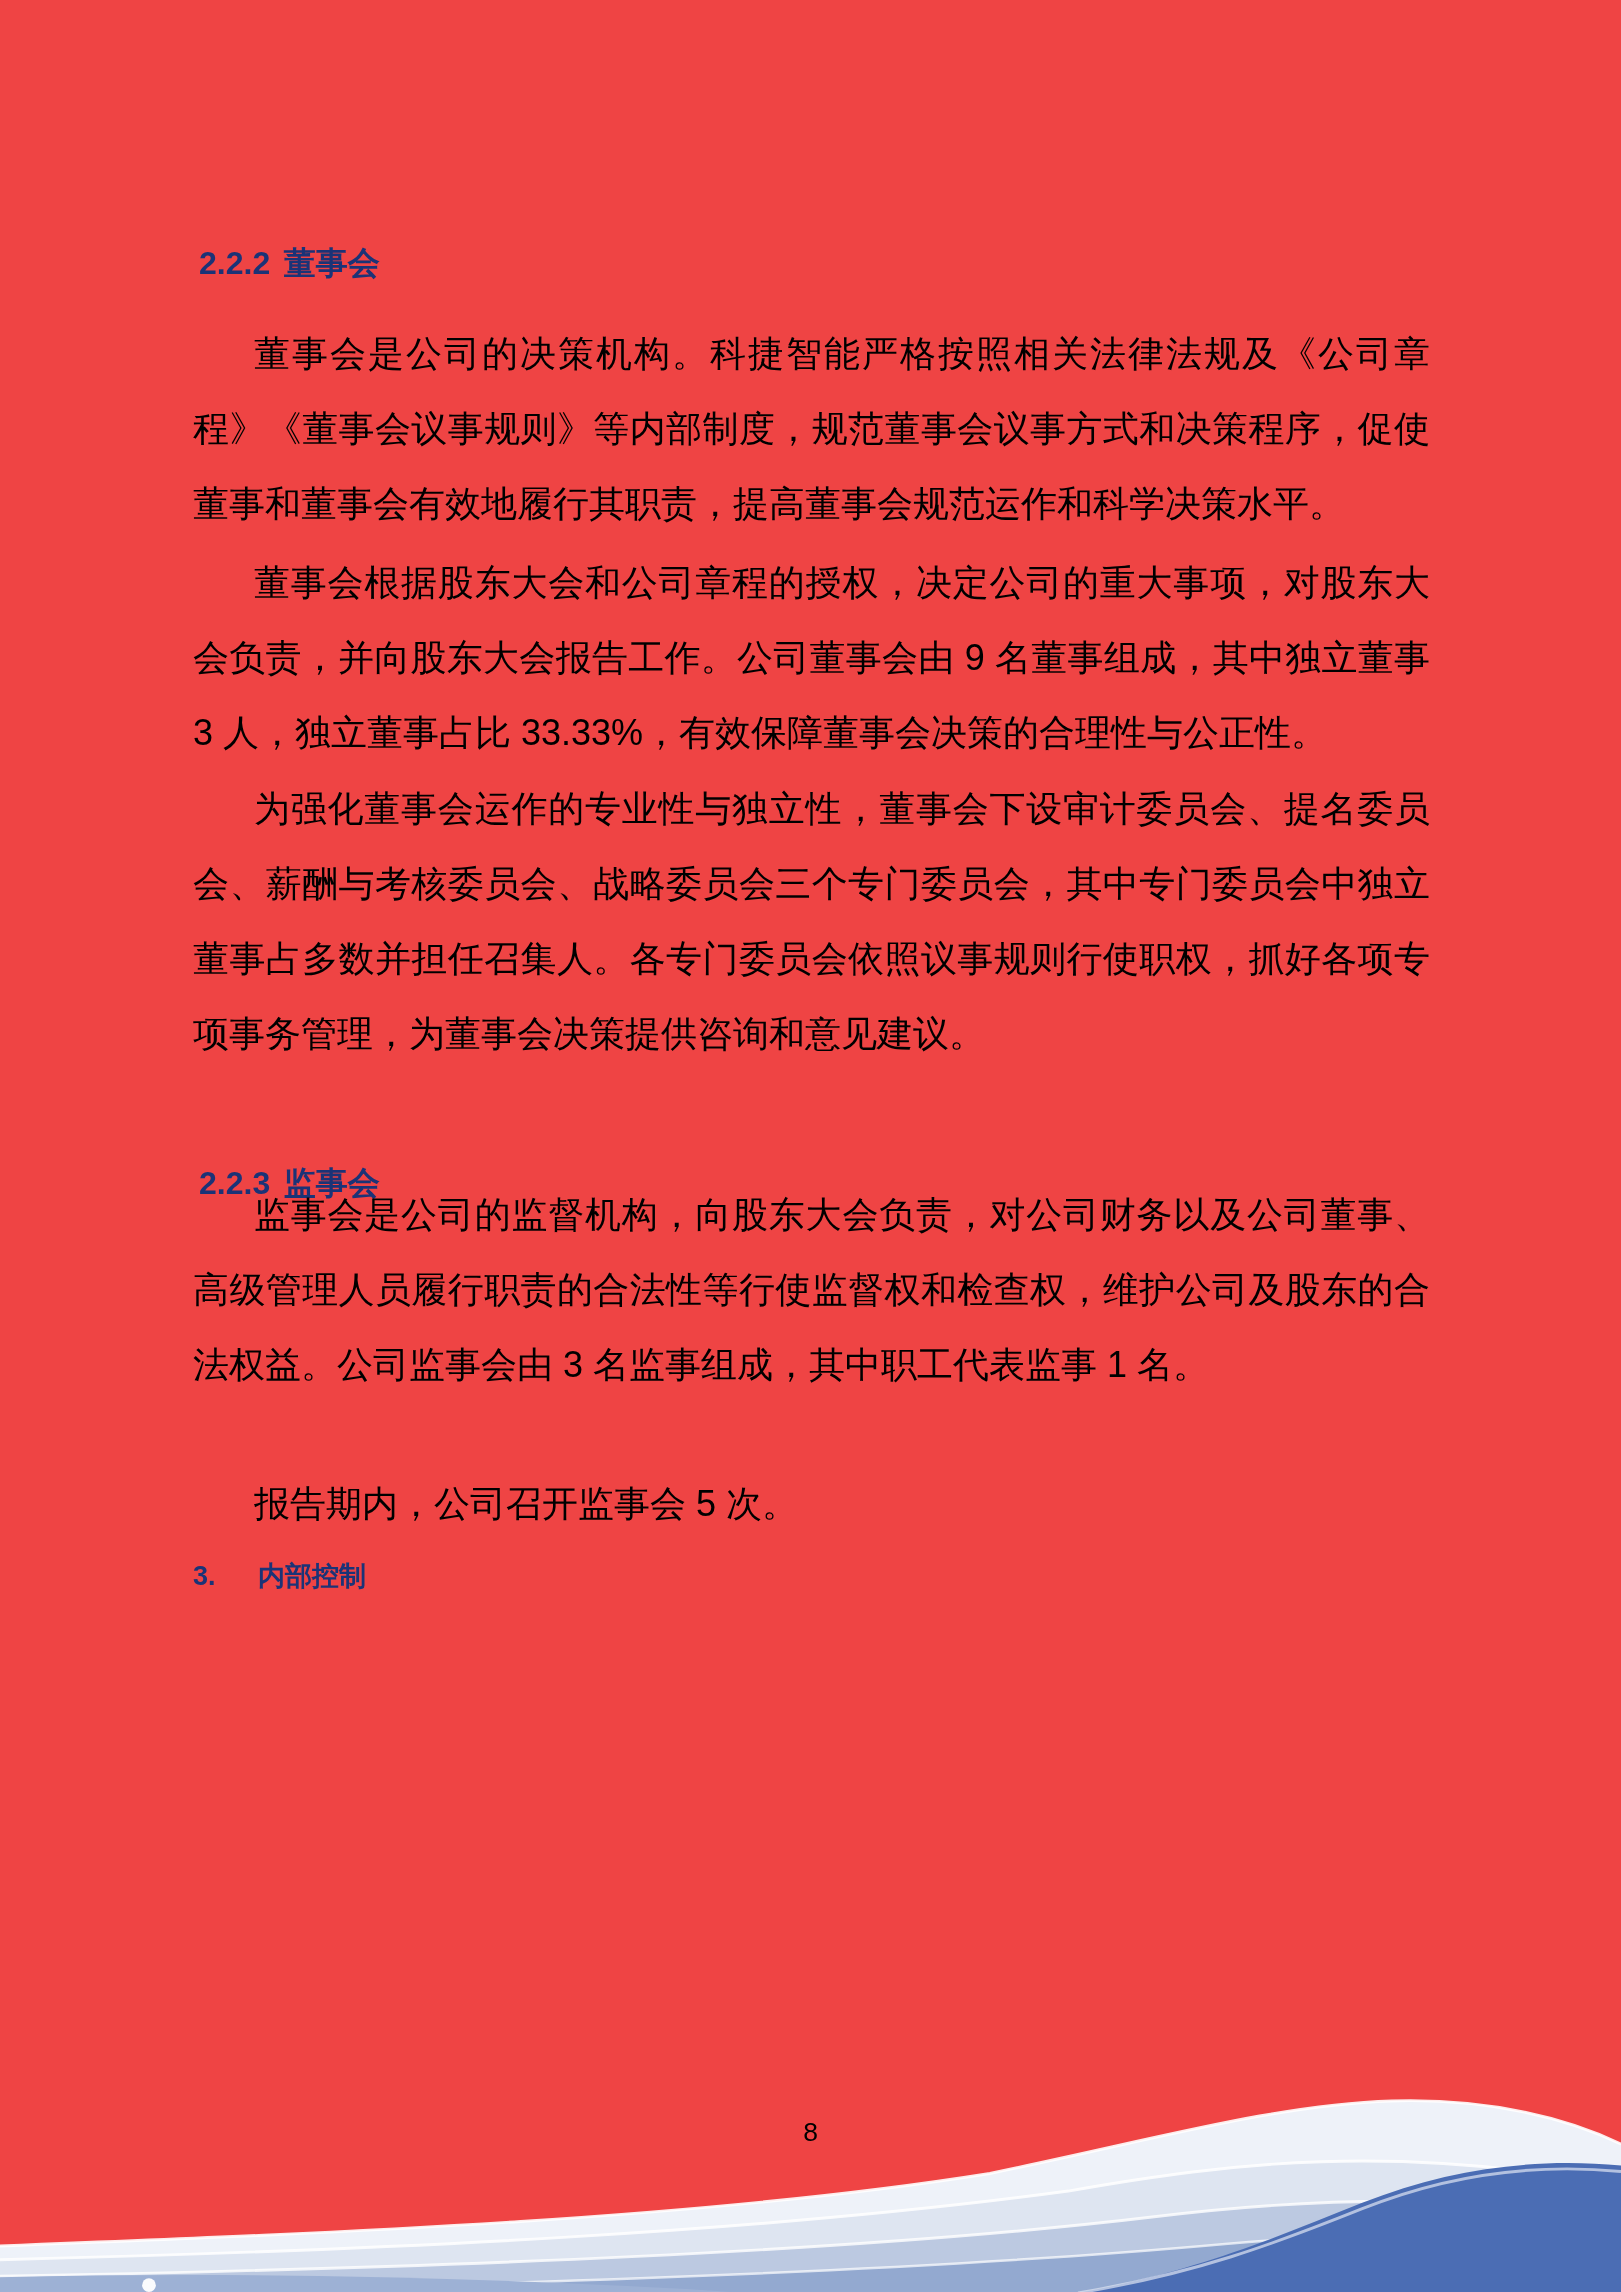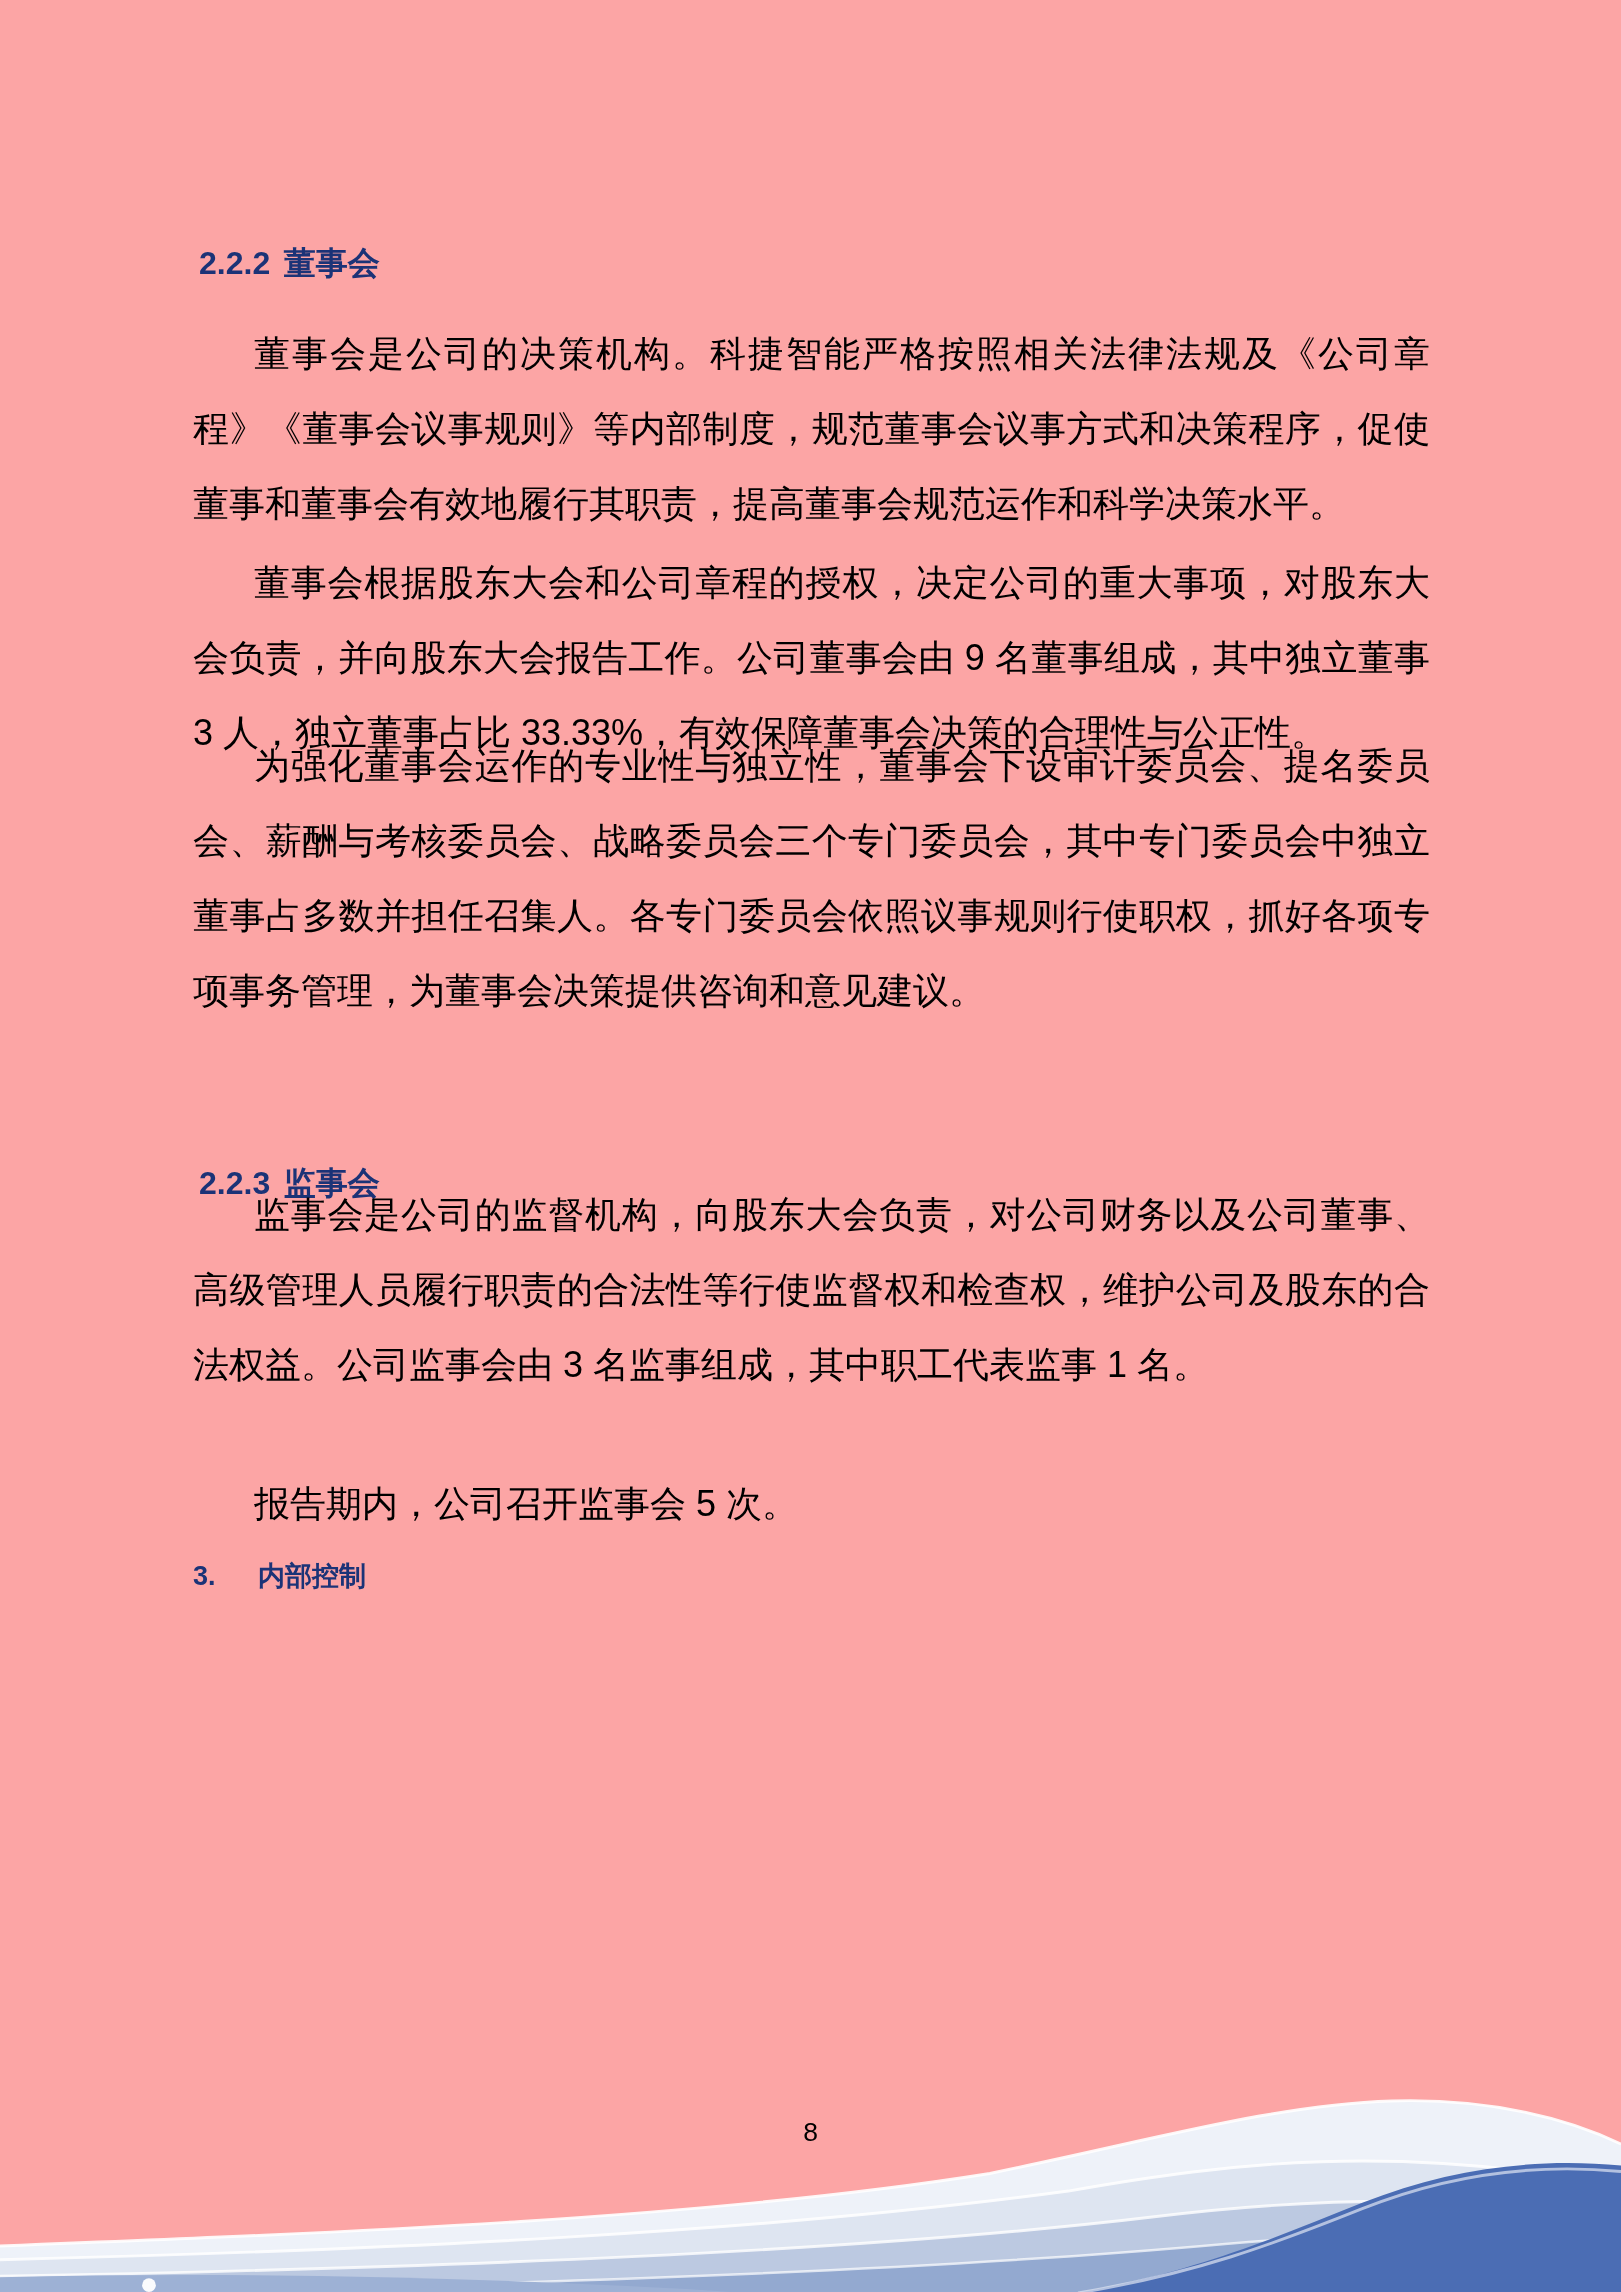--- a/index.html
+++ b/index.html
@@ -1,19 +1,19 @@
 <!DOCTYPE html>
 <html style="--heading: #1b3377; --body-text: #000000; --wave-dark: #4b6db4; --wave-mid: #93a9d0; --wave-band: #9db1d5; --wave-light: #bcc9e1; --wave-lighter: #dee5f1; --wave-lightest: #eef2f9;"><head>
 <meta charset="utf-8">
 <style>
   html,body{margin:0;padding:0;background:#ffffff;}
   .doc-page{
     position:relative;
     width:1621px;height:2293px;
-    background:#fca5a5;
+    background:#ef4444;
     overflow:hidden;
     font-family:"Liberation Sans","DejaVu Sans",sans-serif;
     color:#000;
   }
   
   .h-sub{
     position:absolute;left:199px;margin:0;
     font-size:32px;font-weight:bold;
     color:var(--heading,#1b3377);
     line-height:43px;white-space:nowrap;
@@ -38,21 +38,21 @@
     position:absolute;left:0;top:2117px;width:1621px;
     text-align:center;font-size:26.5px;color:#000;
   }
   .footer-wave{
     position:absolute;left:0;bottom:0;width:1621px;height:294px;
     pointer-events:none;
   }
   #h222{top:242px;}
   #p1{top:316px;}
   #p2{top:545px;}
-  #p3{top:728px;}
+  #p3{top:772px;font-family:Liberation Serif, serif;}
   #p4{top:1000px;}
   #h223{top:1162px;}
   #p5{top:1177px;}
   #p6{top:1466px;}
   #h3sec{top:1553px;}
   #p7{top:1642px;}
 </style>
 </head>
 <body>
 

